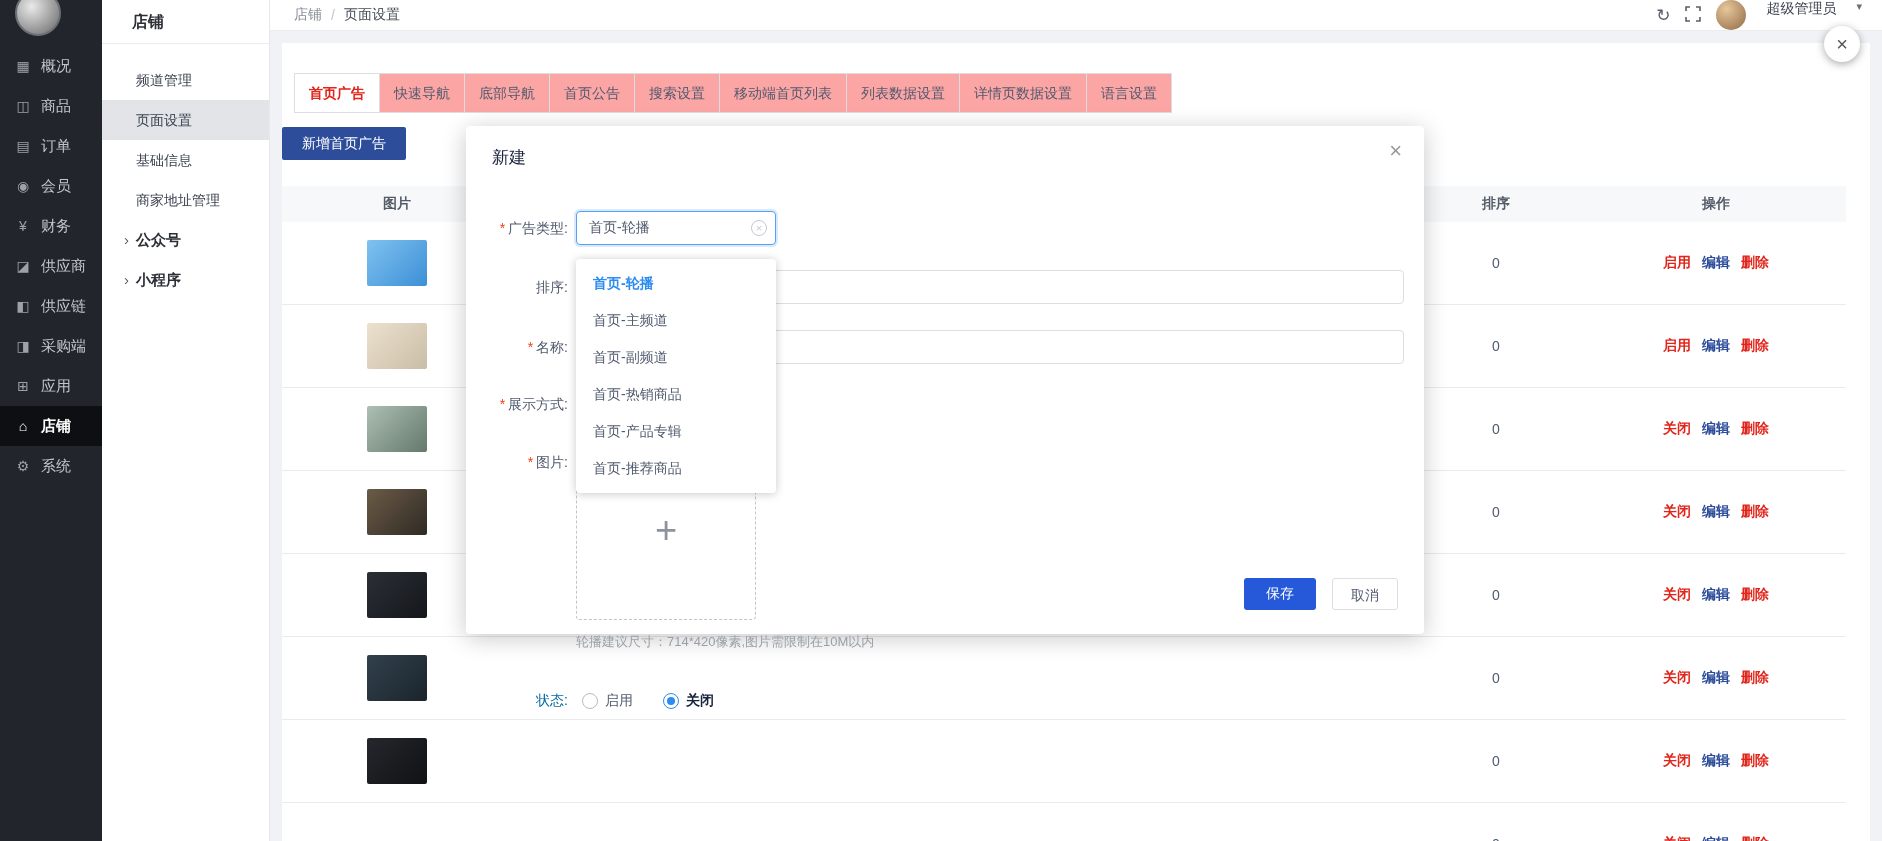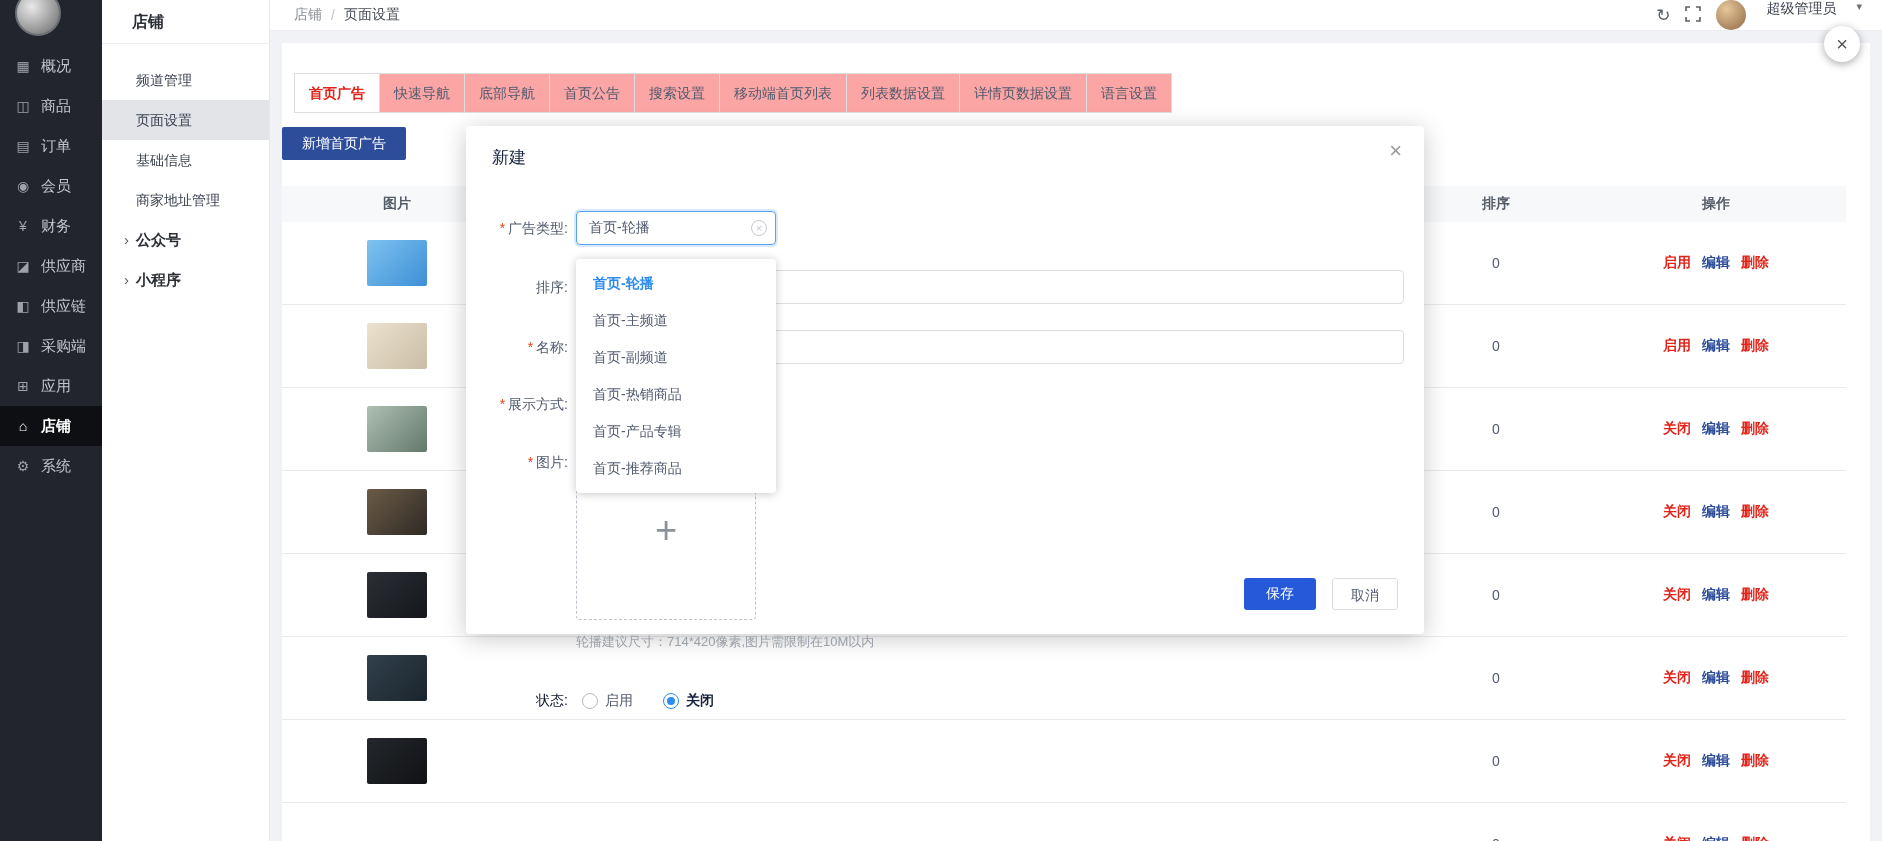--- a/index.html
+++ b/index.html
@@ -95,21 +95,21 @@
                border-radius:4px; background:#fff; padding:0 10px; font-size:14px; color:#515a6e; outline:none; }
   .dropdown { position:absolute; left:110px; top:133px; width:200px; background:#fff; border-radius:4px;
               box-shadow:0 1px 10px rgba(0,0,0,.22); padding:6px 0; z-index:60; }
   .dd-opt { height:37px; line-height:37px; padding:0 17px; font-size:14px; color:#515a6e; cursor:pointer; }
   .dd-opt.selected { color:#2d8cf0; font-weight:700; }
   .upload-box { position:absolute; left:110px; top:314px; width:180px; height:180px; border:1px dashed #c0c4cc;
                 border-radius:4px; display:flex; align-items:center; justify-content:center; cursor:pointer; background:#fff; }
   .plus { font-size:38px; font-weight:200; color:#8c939d; }
   .hint { position:absolute; left:110px; top:507px; font-size:13px; color:#9aa0a8; }
   .status-row { position:absolute; left:0; top:561px; height:28px; display:flex; align-items:center; }
-  .status-row .flabel2 { width:102px; text-align:right; color:#0f172a; }
+  .status-row .flabel2 { width:102px; text-align:right; color:#0369a1; }
   .radio-item { display:flex; align-items:center; gap:7px; cursor:pointer; }
   .radio-item.first { margin-left:14px; }
   .radio-item.second { margin-left:30px; }
   .radio { width:16px; height:16px; border-radius:50%; border:1px solid #b6bcc2; background:#fff; position:relative; }
   .radio.checked { border-color:#2d8cf0; }
   .radio.checked::after { content:""; position:absolute; left:3px; top:3px; width:8px; height:8px;
                           border-radius:50%; background:#2d8cf0; }
   .radio-label { color:#515a6e; }
   .radio-label.on { color:#17233d; font-weight:700; }
   .modal-footer { position:absolute; right:26px; bottom:24px; display:flex; gap:16px; }

